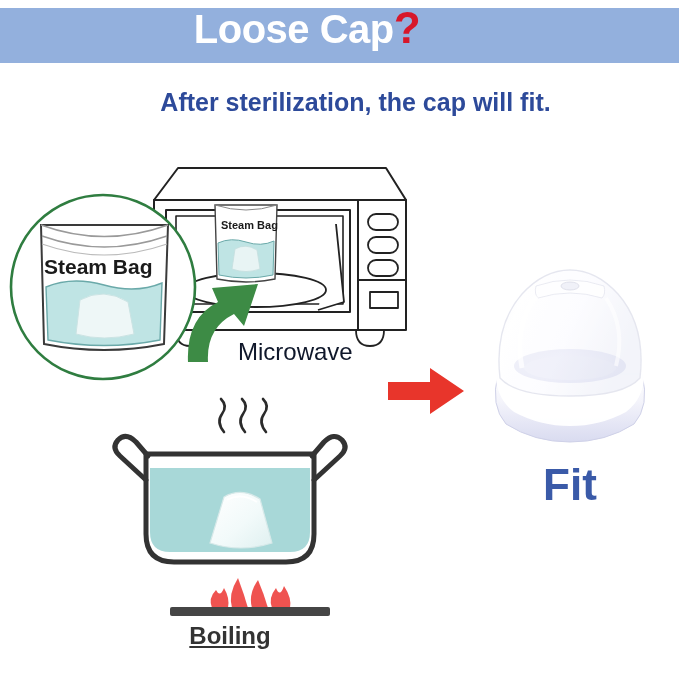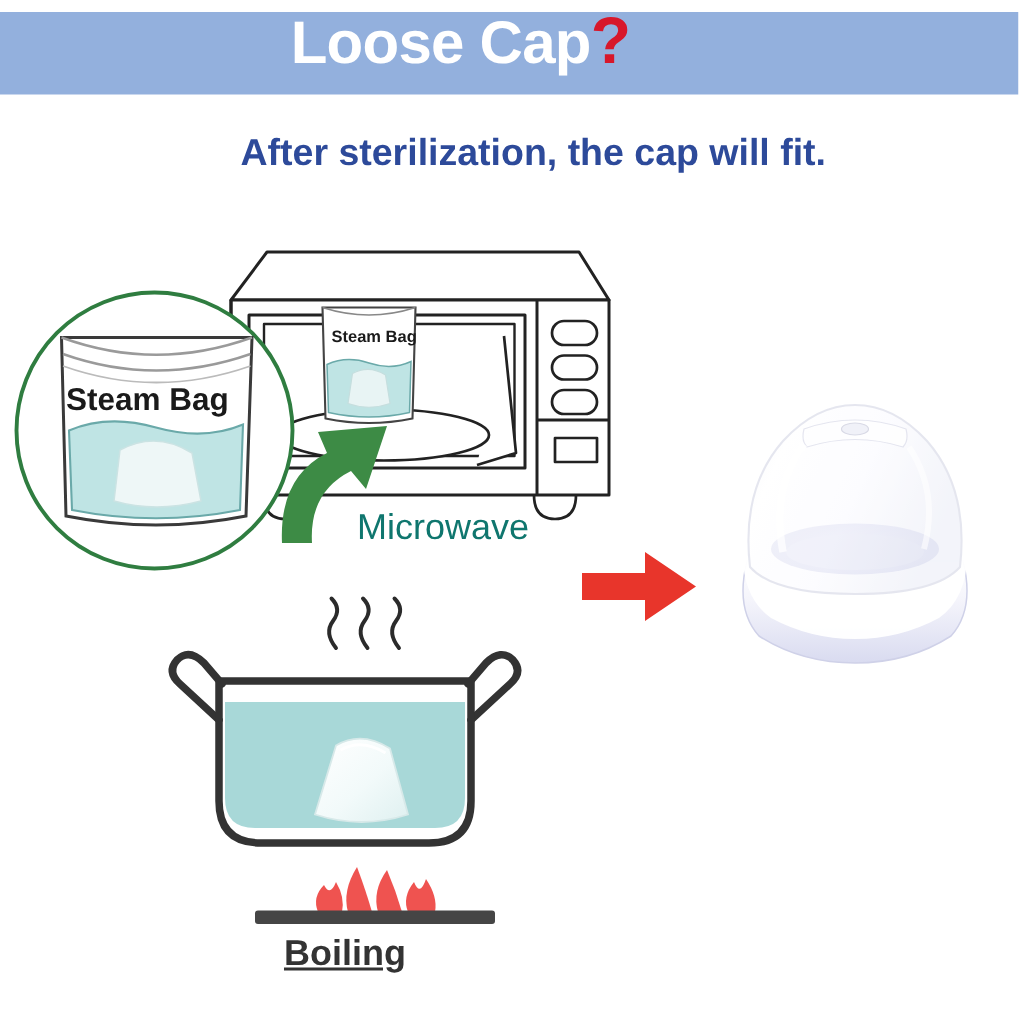--- a/index.html
+++ b/index.html
@@ -73,21 +73,21 @@
   
   .lbl {
     position: absolute;
     font-family: "Liberation Sans", sans-serif;
     white-space: nowrap;
   }
   #label-microwave {
     left: 238px;
     top: 338px;
     font-size: 24px;
-    color: #0f766e;
+    color: #0f172a;
     font-weight: normal;
   }
   #label-boiling {
     left: 0;
     top: 622px;
     width: 460px;
     text-align: center;
     font-size: 24px;
     font-weight: bold;
     color: #333333;
@@ -276,14 +276,15 @@
     <path d="M16 122 Q10 70 38 38 Q60 14 86 14 Q112 14 134 38 Q162 70 156 122
              Q140 140 86 140 Q32 140 16 122 Z" fill="url(#domeg)" opacity="0.62" stroke="#d6d8e6" stroke-width="1.4"></path>
 
     <path d="M52 30 Q86 18 120 30 Q122 38 118 42 Q86 32 54 42 Q50 38 52 30 Z" fill="#ffffff" opacity="0.9" stroke="#e2e3ee" stroke-width="0.8"></path>
     <ellipse cx="86" cy="30" rx="9" ry="4" fill="#f0f1f8" stroke="#d9dae6" stroke-width="0.8"></ellipse>
 
     <path d="M38 112 Q30 70 52 40" fill="none" stroke="#ffffff" stroke-width="5" opacity="0.75"></path>
     <path d="M132 110 Q142 72 122 42" fill="none" stroke="#ffffff" stroke-width="4" opacity="0.6"></path>
   </svg>
 
+  <div class="lbl" id="label-fit">Fit</div>
 
 </div>
 
 </body></html>

